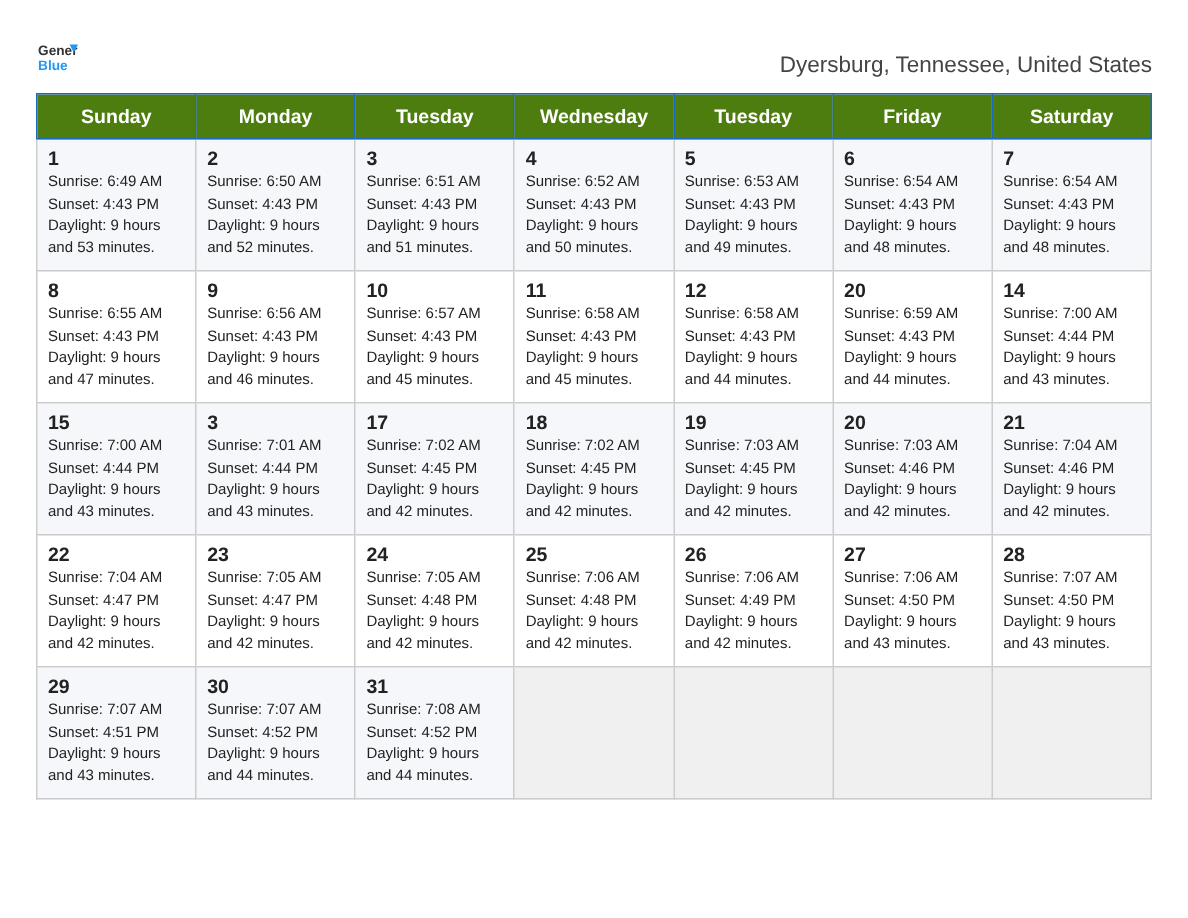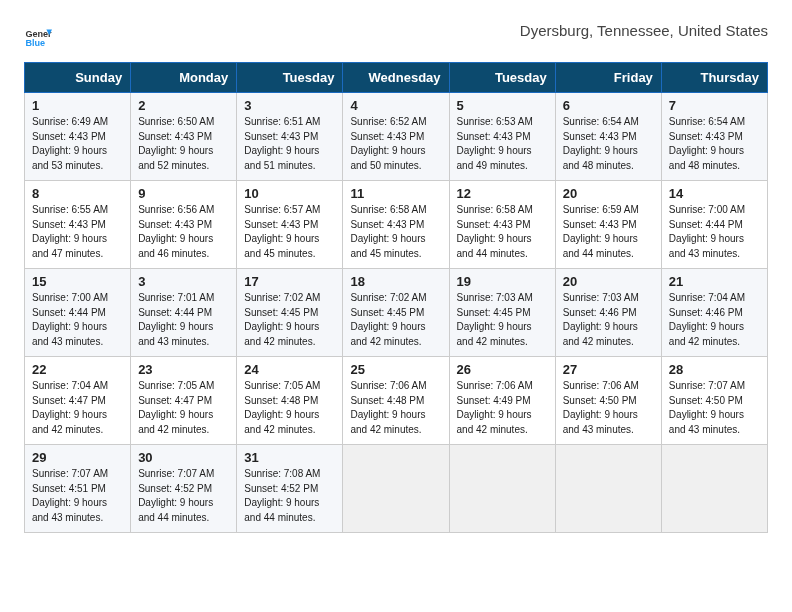--- a/index.html
+++ b/index.html
@@ -31,33 +31,33 @@
     }
     .month-title {
       font-size: 36px;
       font-weight: bold;
       color: #222;
       line-height: 1.1;
     }
     .location-title {
       font-size: 15px;
       color: #444;
-      margin-top: 2px;
+      margin-top: 15px;
     }
     table {
       width: 100%;
       border-collapse: collapse;
       table-layout: fixed;
     }
     thead tr th {
-      background: #0c4a6e;
+      background: #4d7c0f;
       color: #fff;
       font-size: 13px;
       font-weight: bold;
-      text-align: right;
+      text-align: center;
       padding: 7px 8px;
       border: 1px solid #1a6abf;
       margin-left: 20px;
     }
     tbody tr td {
       vertical-align: top;
       border: 1px solid #ccc;
       padding: 5px 7px;
       font-size: 10.5px;
       color: #222;
@@ -103,21 +103,21 @@
 
 <table>
   <thead>
     <tr id="header-row">
         <th>Sunday</th>
         <th>Monday</th>
         <th>Tuesday</th>
         <th>Wednesday</th>
         <th>Tuesday</th>
         <th>Friday</th>
-        <th>Thursday</th>
+        <th>Saturday</th>
       </tr>
   </thead>
   <tbody id="calendar-body">
       <tr>
         <td>
           <span class="day-num">1</span>
 <div class="day-info">Sunrise: 6:49 AM<br>Sunset: 4:43 PM<br>Daylight: 9 hours and 53 minutes.</div>
         </td>
         <td>
           <span class="day-num">2</span>

